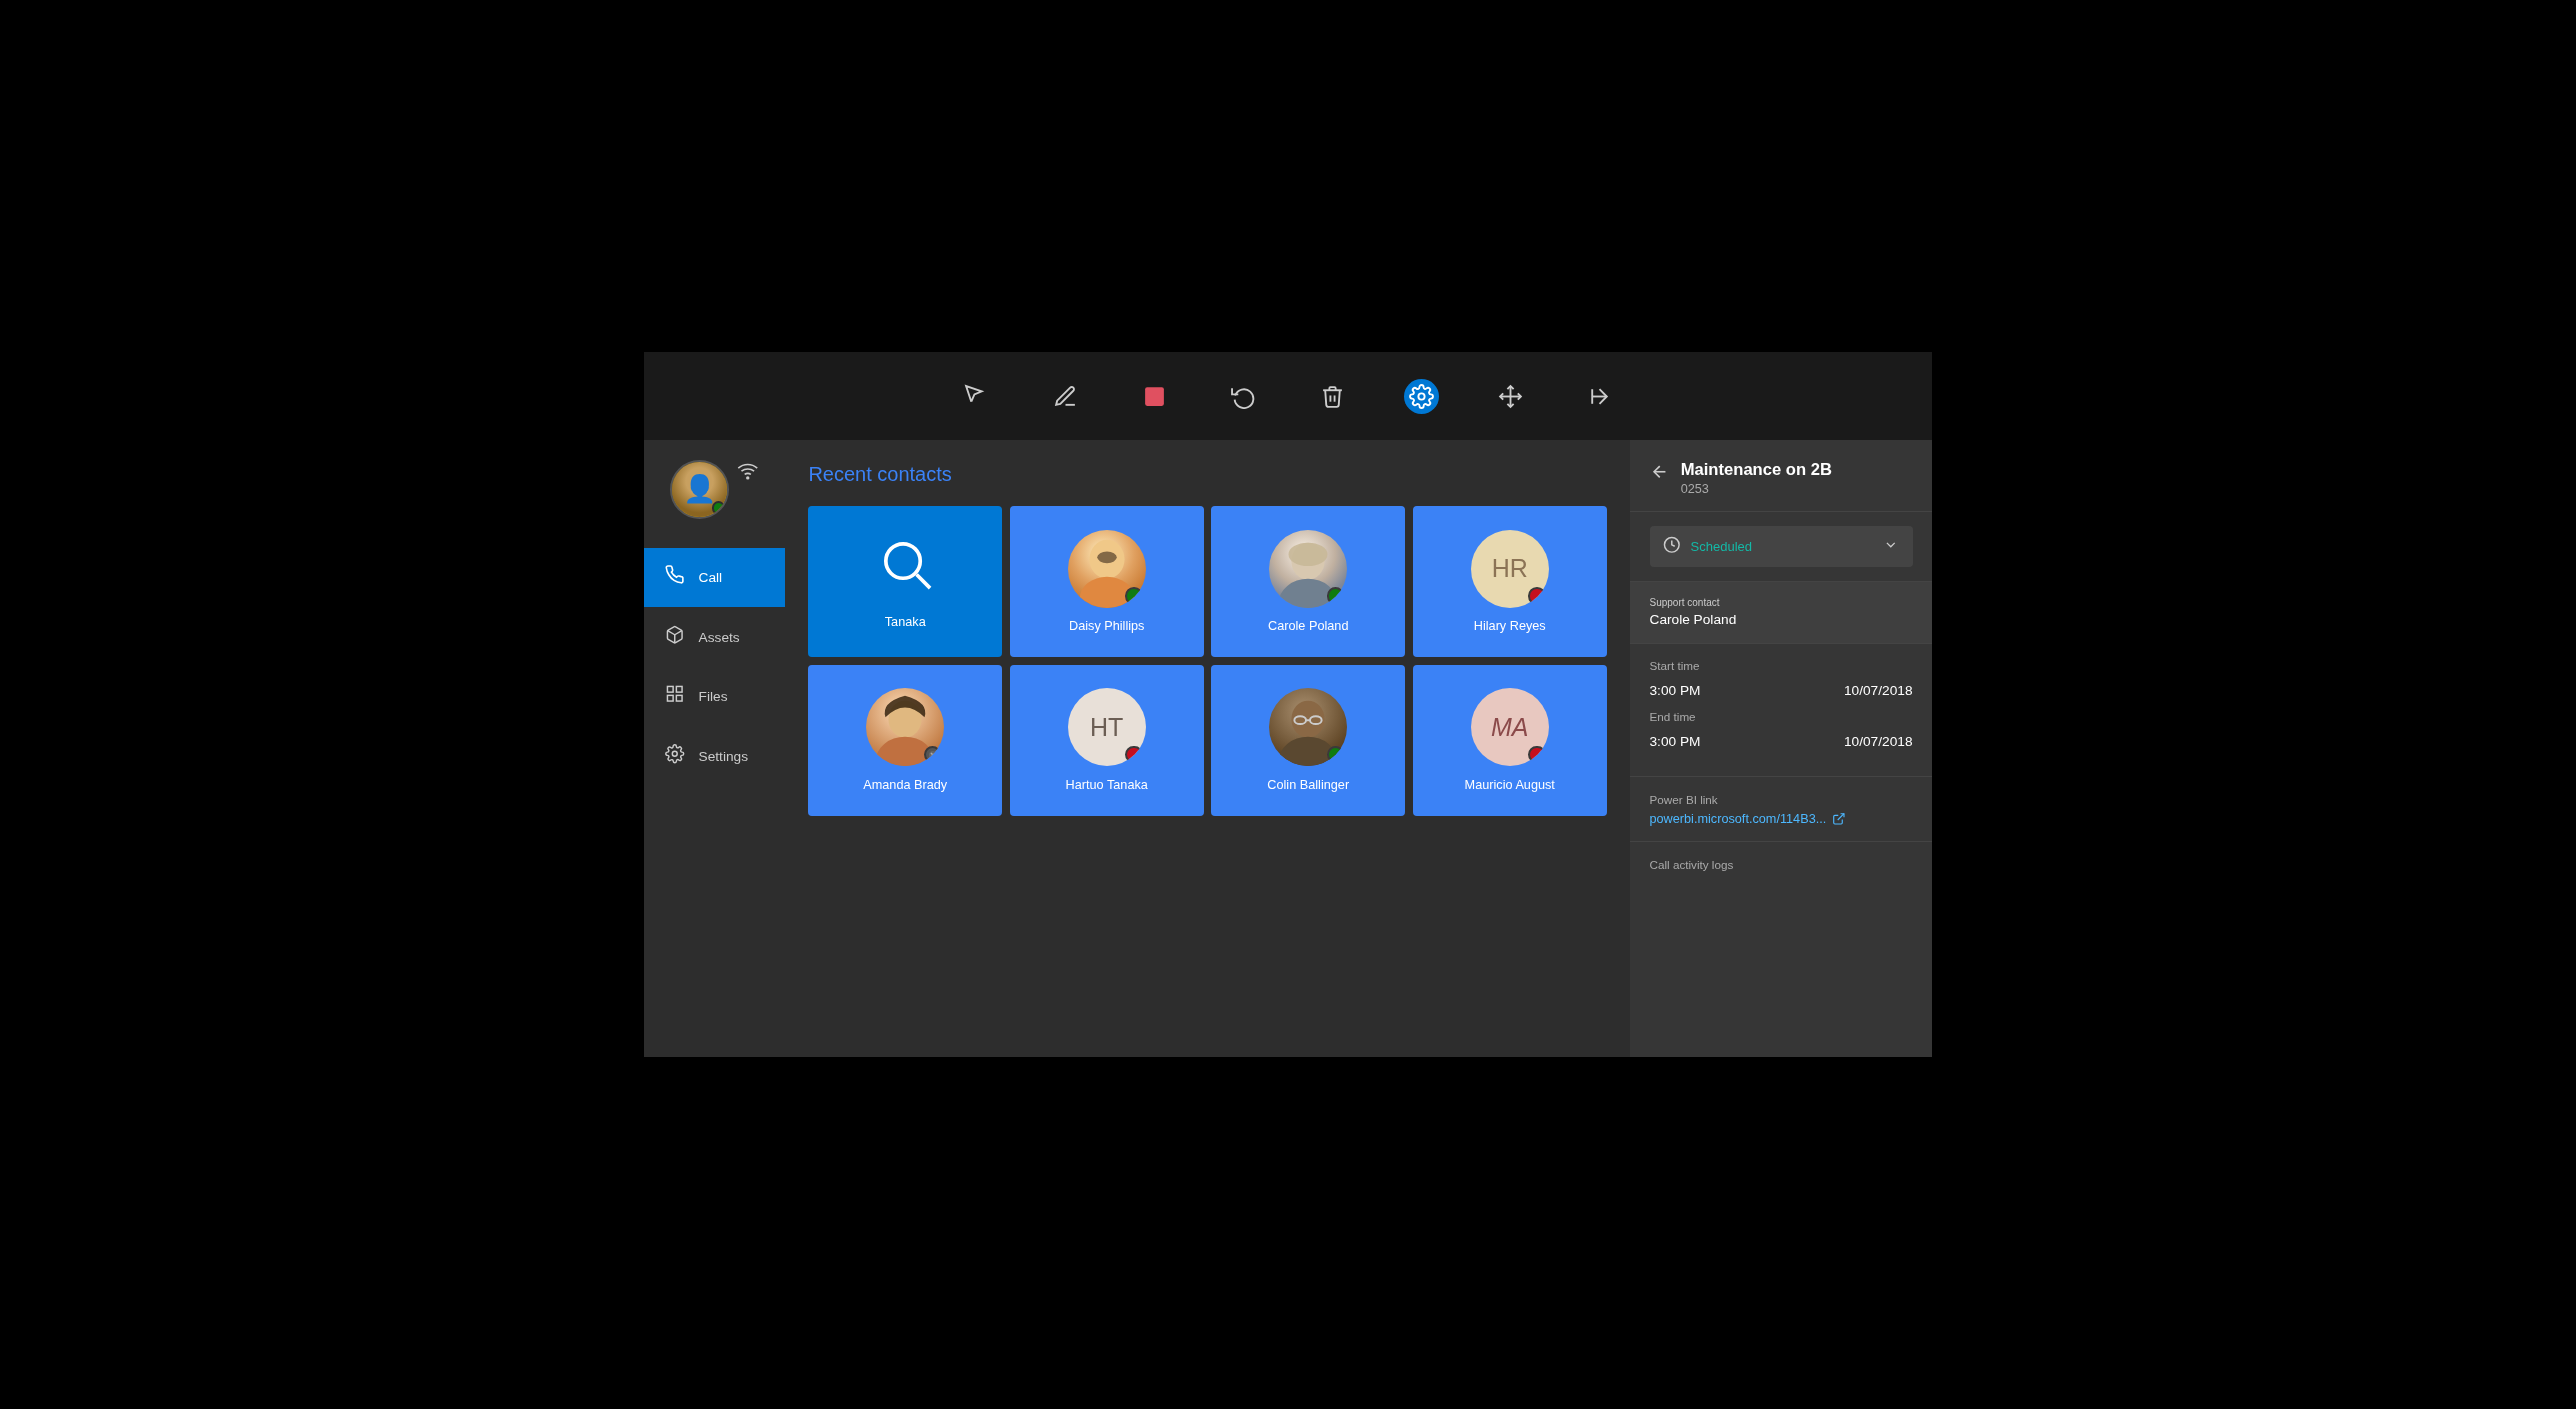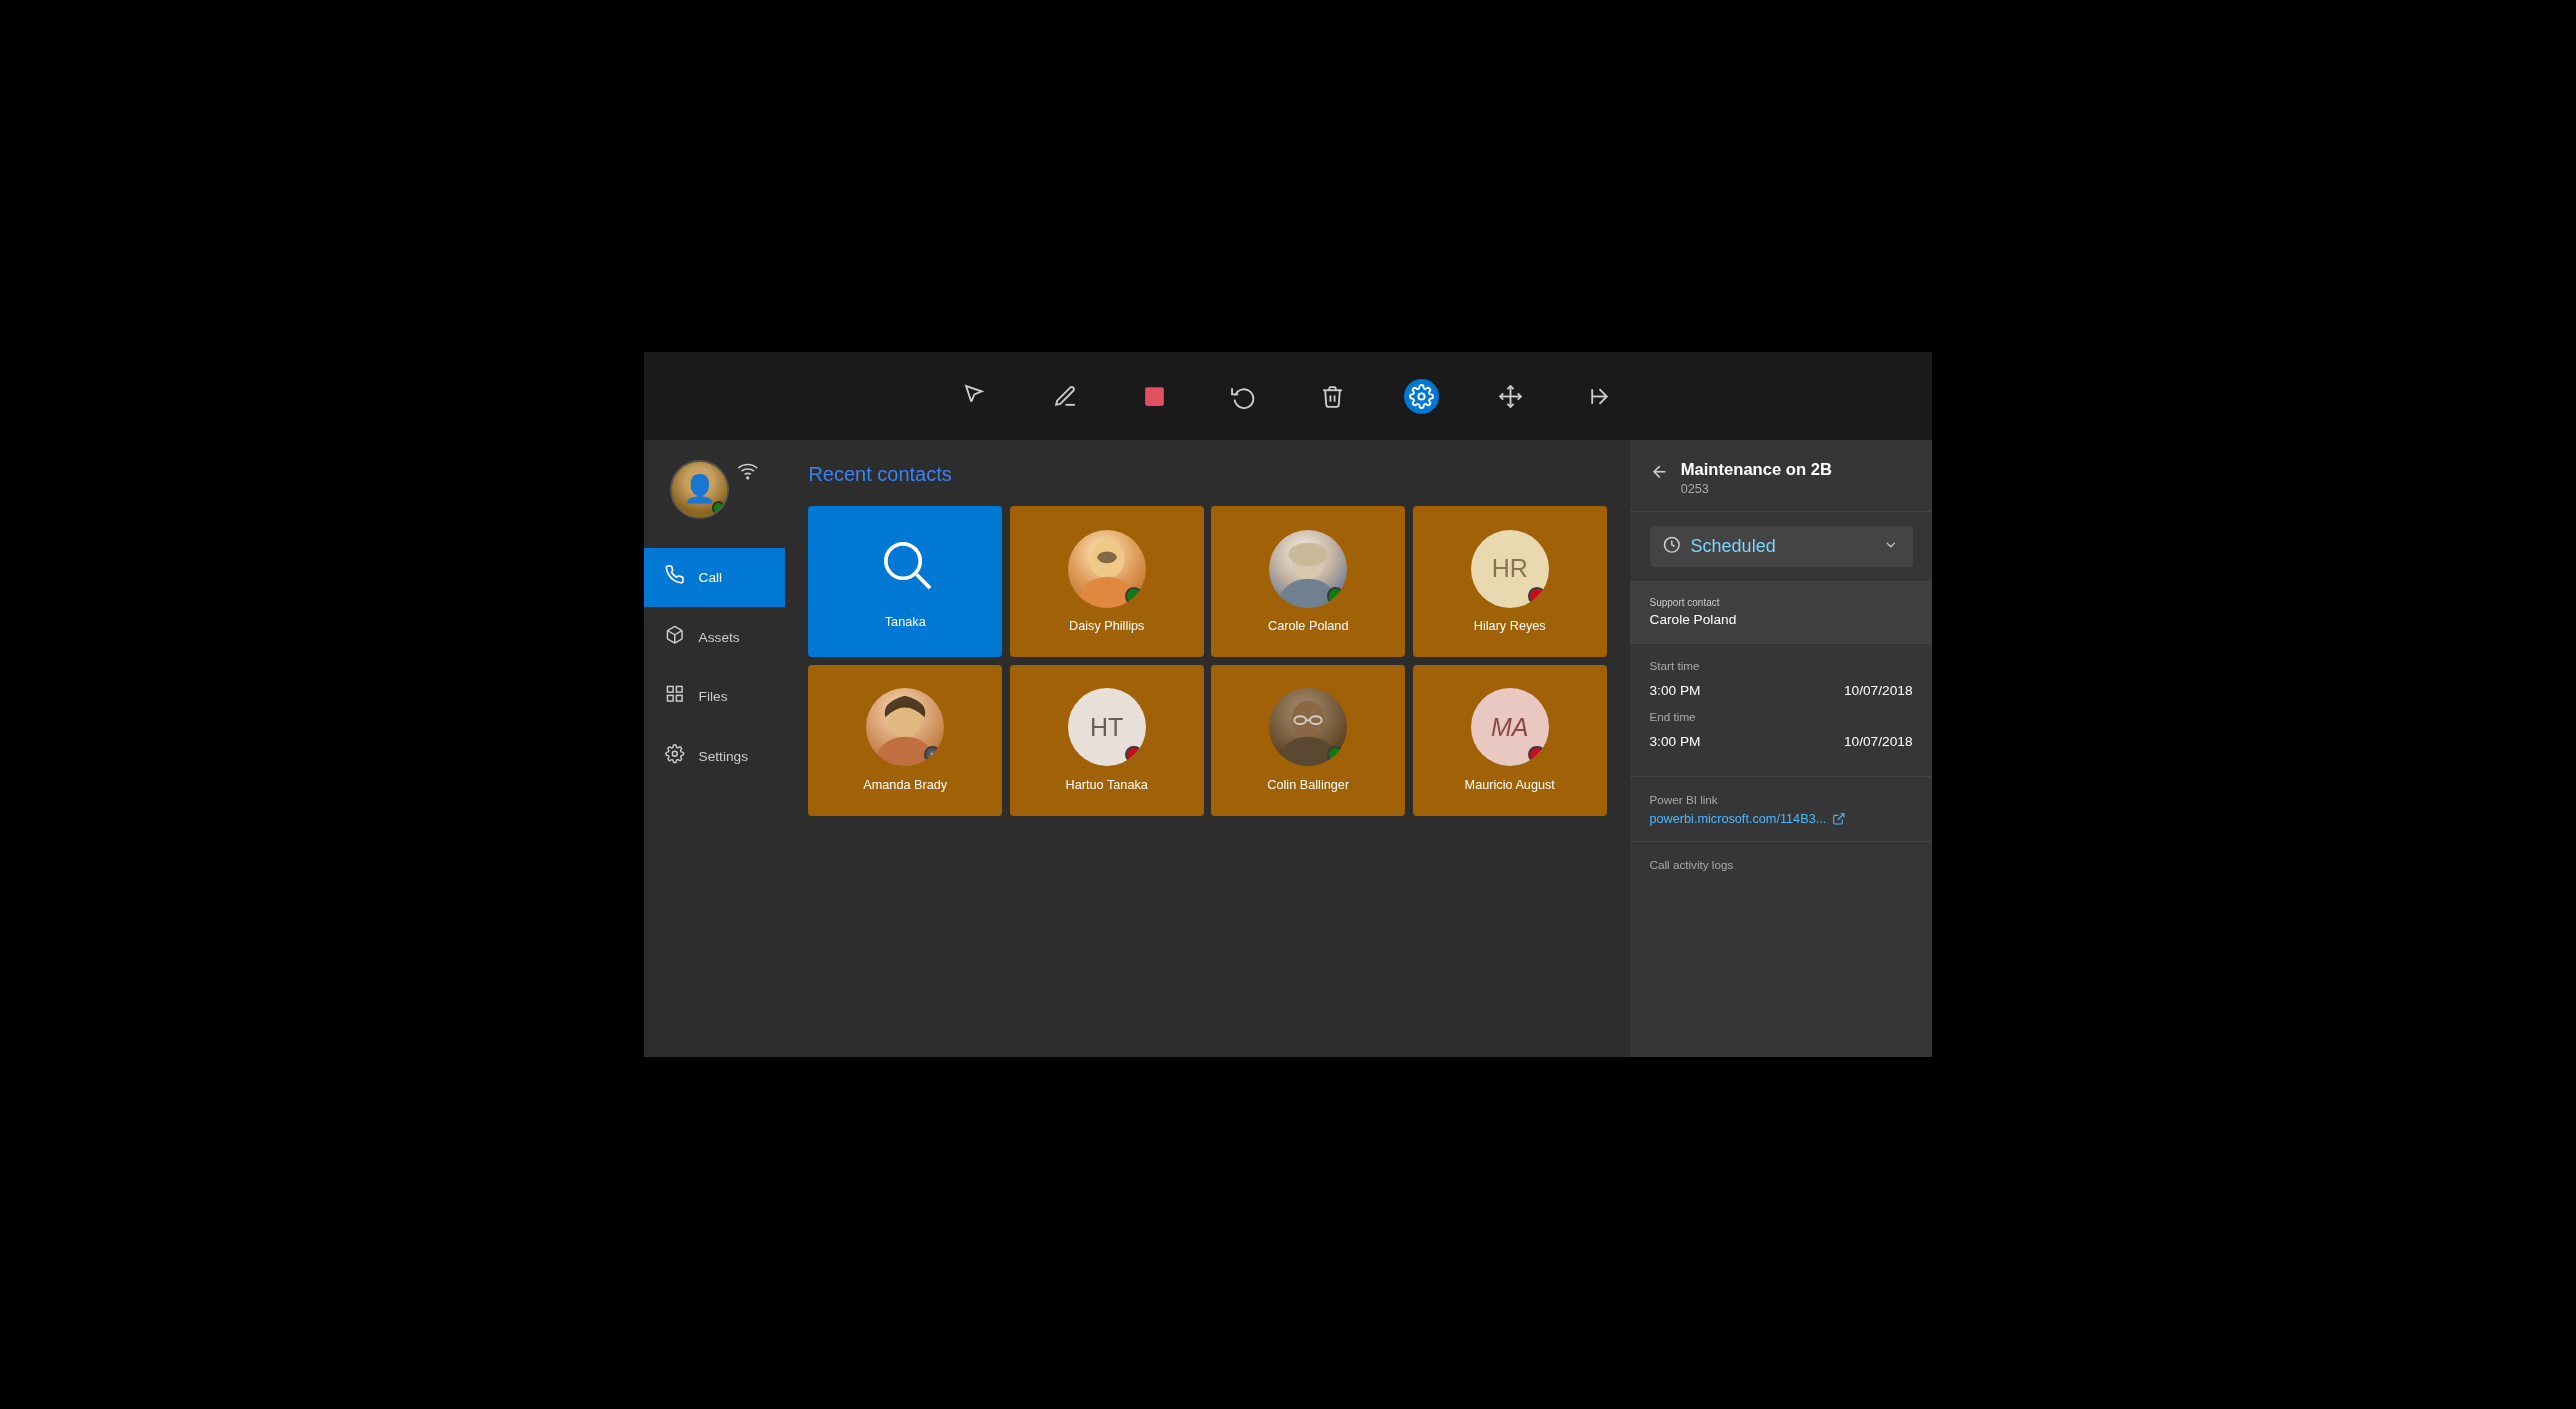--- a/index.html
+++ b/index.html
@@ -153,21 +153,21 @@
       margin-bottom: 19.5px;
     }
 
     .contacts-grid {
       display: grid;
       grid-template-columns: repeat(4, 1fr);
       gap: 7.8px;
     }
 
     .contact-card {
-      background: #a16207;
+      background: #3b82f6;
       border-radius: 3.9px;
       padding: 19.5px 15.6px;
       display: flex;
       flex-direction: column;
       align-items: center;
       justify-content: center;
       gap: 11.7px;
       cursor: pointer;
       height: 151px;
       position: relative;
@@ -291,22 +291,22 @@
       background: #444;
       border-radius: 3.9px;
       padding: 9.8px 13.7px;
       cursor: pointer;
     }
 
     .status-left {
       display: flex;
       align-items: center;
       gap: 9.8px;
-      color: #7dd3fc;
-      font-size: 18px;
+      color: #14b8a6;
+      font-size: 13px;
     }
 
     .status-clock {
       font-size: 15.6px;
       color: #ccc;
     }
 
     .chevron-down {
       color: #ccc;
       font-size: 13.7px;

